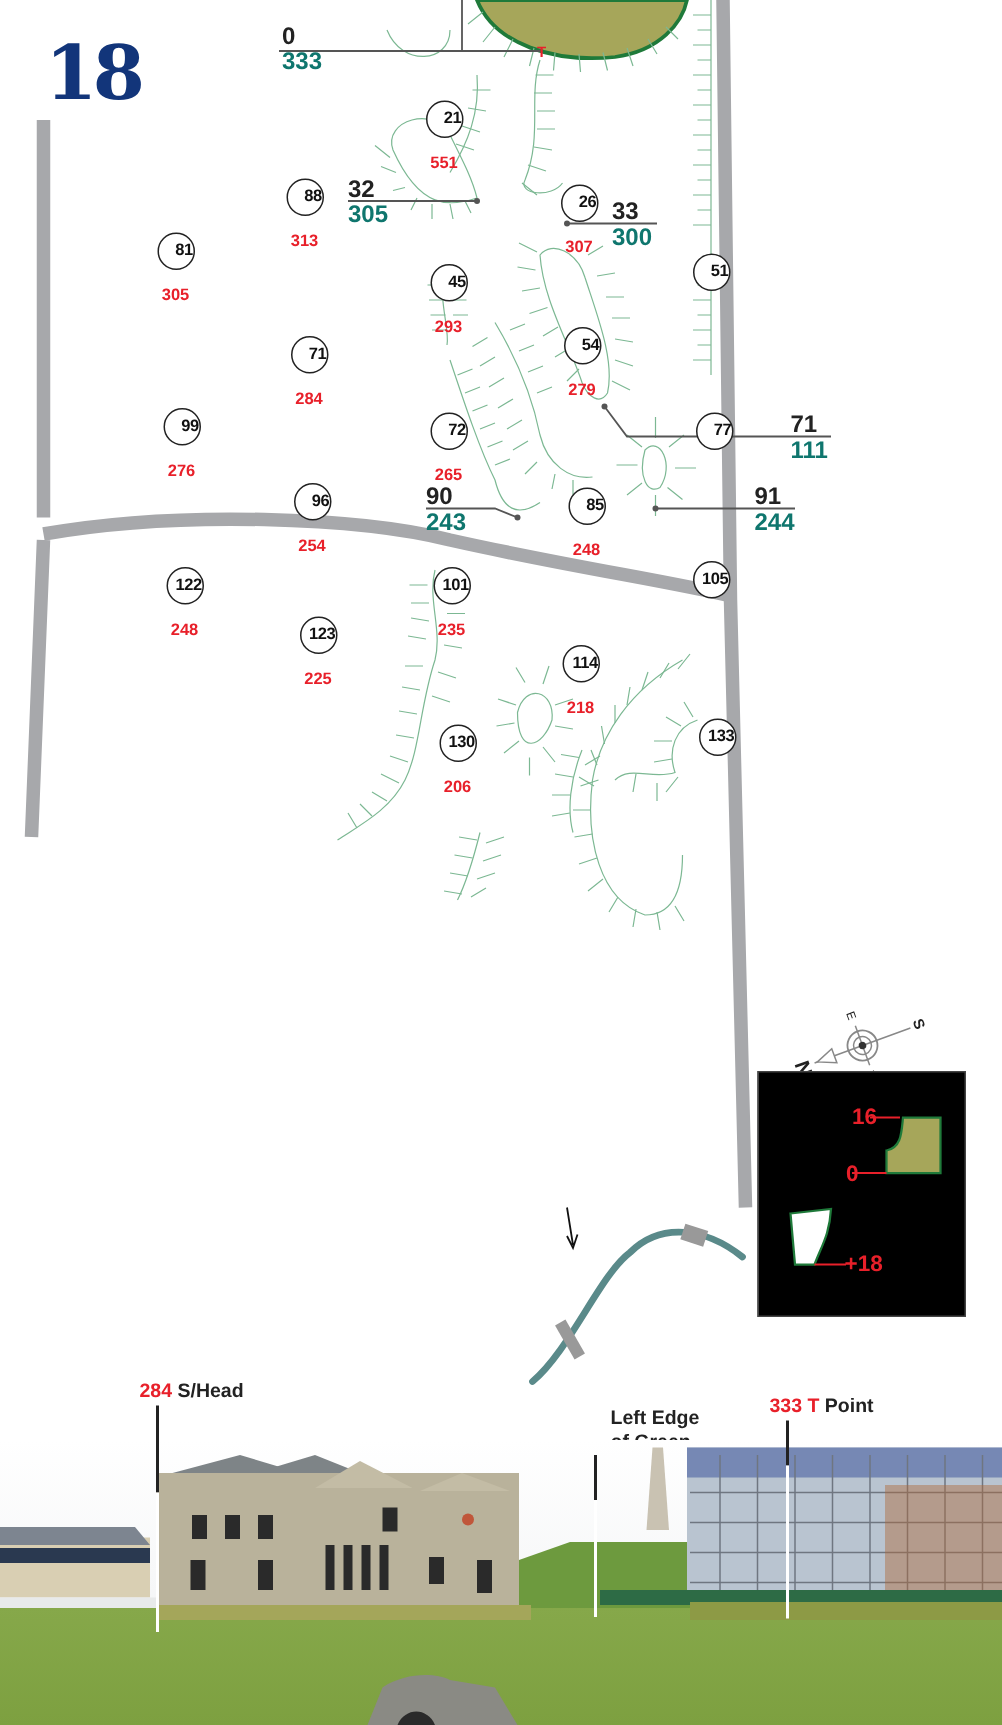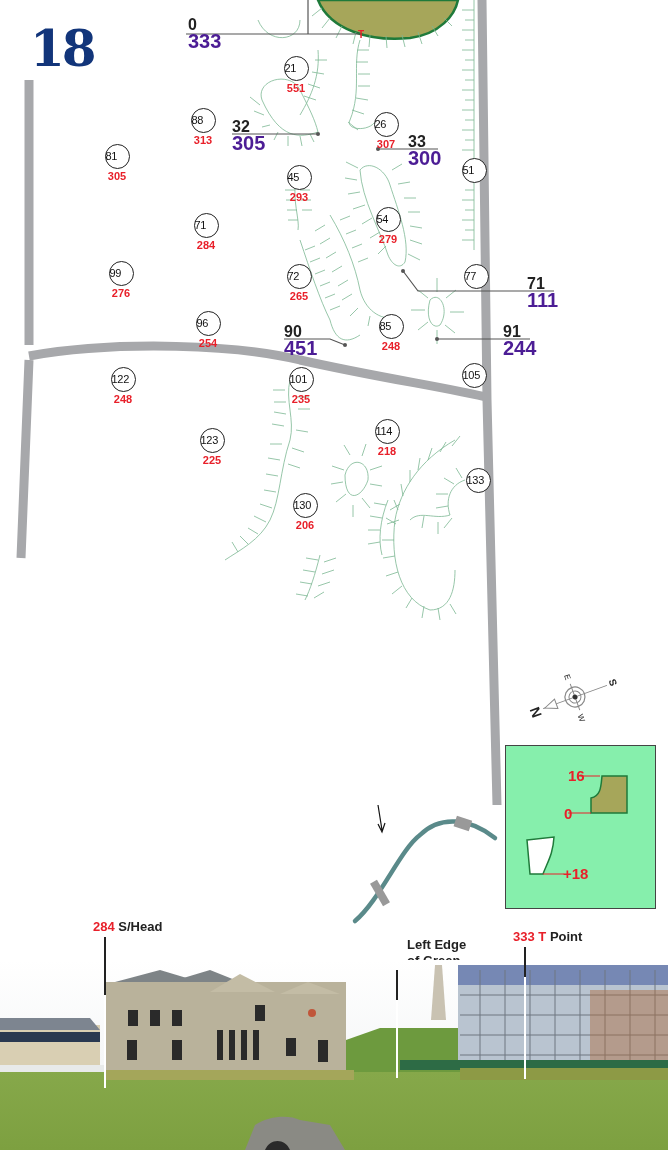--- a/index.html
+++ b/index.html
@@ -1,31 +1,31 @@
 <!DOCTYPE html>
 <html><head>
 <meta charset="utf-8">
 <style>
   html,body{margin:0;padding:0;background:#fff;}
   body{width:668px;height:1150px;position:relative;overflow:hidden;font-family:"Liberation Sans",sans-serif;}
   .abs{position:absolute;}
   .hole-num{position:absolute;left:30px;top:24px;font-family:"DejaVu Serif","Liberation Serif",serif;font-weight:bold;font-size:50px;color:#12357a;letter-spacing:-3px;line-height:50px;}
   svg.map{position:absolute;left:0;top:0;}
   .marker{position:absolute;width:34px;text-align:center;}
-  .circ{width:23px;height:23px;border:1.3px solid #222;border-radius:50%;background:#fff;margin:0 auto;font-weight:normal;font-size:11px;color:#111;line-height:23px;text-align:left;letter-spacing:-0.3px;}
+  .circ{width:23px;height:23px;border:1.3px solid #222;border-radius:50%;background:#fff;margin:11px auto;font-weight:bold;font-size:11px;color:#111;line-height:23px;text-align:right;letter-spacing:-0.3px;}
   .dist{font-weight:bold;font-size:11px;color:#e8202a;line-height:13px;margin-top:1px;}
   .callout{position:absolute;font-weight:bold;line-height:17px;}
   .callout .top{color:#222;font-size:16px;}
-  .callout .bot{color:#4c1d95;font-size:20px;}
+  .callout .bot{color:#0f766e;font-size:16px;}
   .photo{position:absolute;left:0;top:960px;width:668px;height:190px;overflow:hidden;}
   .plabel{position:absolute;font-weight:bold;font-size:13px;color:#222;line-height:16px;}
   .plabel .red{color:#e8202a;}
   .pline{position:absolute;width:2px;background:#222;}
   .pline-w{position:absolute;width:2px;background:#fff;}
-  .inset{position:absolute;left:505px;top:745px;width:137px;height:162px;border:1.3px solid #444;background:#86efac;padding-left:12px;}
+  .inset{position:absolute;left:505px;top:714px;width:137px;height:162px;border:1.3px solid #444;background:#000000;}
   .inset-lbl{position:absolute;color:#e8202a;font-weight:bold;font-size:15px;}
 </style>
 </head>
 <body>
 
 <div class="hole-num">18</div>
 
 <svg class="map" width="668" height="960">
 
   <path d="M318,0 C330,30 370,42 410,38 C440,34 455,15 458,0 Z" fill="#a6a65a" stroke="#1f7a3a" stroke-width="2.5"></path>
@@ -163,29 +163,29 @@
       <div class="circ">122</div>
       <div class="dist">248</div>
     </div>
     <div class="marker" style="left: 284px; top: 367px;">
       <div class="circ">101</div>
       <div class="dist">235</div>
     </div>
     <div class="marker" style="left: 457px; top: 363px;">
       <div class="circ">105</div>
     </div>
-    <div class="marker" style="left: 195px; top: 428px;">
+    <div class="marker" style="left: 195px; top: 400px;">
       <div class="circ">123</div>
       <div class="dist">225</div>
     </div>
     <div class="marker" style="left: 370px; top: 419px;">
       <div class="circ">114</div>
       <div class="dist">218</div>
     </div>
-    <div class="marker" style="left: 288px; top: 493px;">
+    <div class="marker" style="left: 288px; top: 472px;">
       <div class="circ">130</div>
       <div class="dist">206</div>
     </div>
     <div class="marker" style="left: 461px; top: 468px;">
       <div class="circ">133</div>
     </div>
   </div>
 <div id="callouts">
     <div class="callout" style="left: 188px; top: 16px;">
       <div class="top">0</div>
@@ -198,21 +198,21 @@
     <div class="callout" style="left: 408px; top: 133px;">
       <div class="top">33</div>
       <div class="bot">300</div>
     </div>
     <div class="callout" style="left: 527px; top: 275px;">
       <div class="top">71</div>
       <div class="bot">111</div>
     </div>
     <div class="callout" style="left: 284px; top: 323px;">
       <div class="top">90</div>
-      <div class="bot">451</div>
+      <div class="bot">243</div>
     </div>
     <div class="callout" style="left: 503px; top: 323px;">
       <div class="top">91</div>
       <div class="bot">244</div>
     </div>
   </div>
 
 <div class="inset">
   <svg width="137" height="162" class="abs" style="left:0;top:0">
     <path d="M96,30 L121,30 L121,67 L85,67 L85,52 C95,50 95,40 96,30 Z" fill="#a6a65a" stroke="#1f7a3a" stroke-width="1.5"></path>

